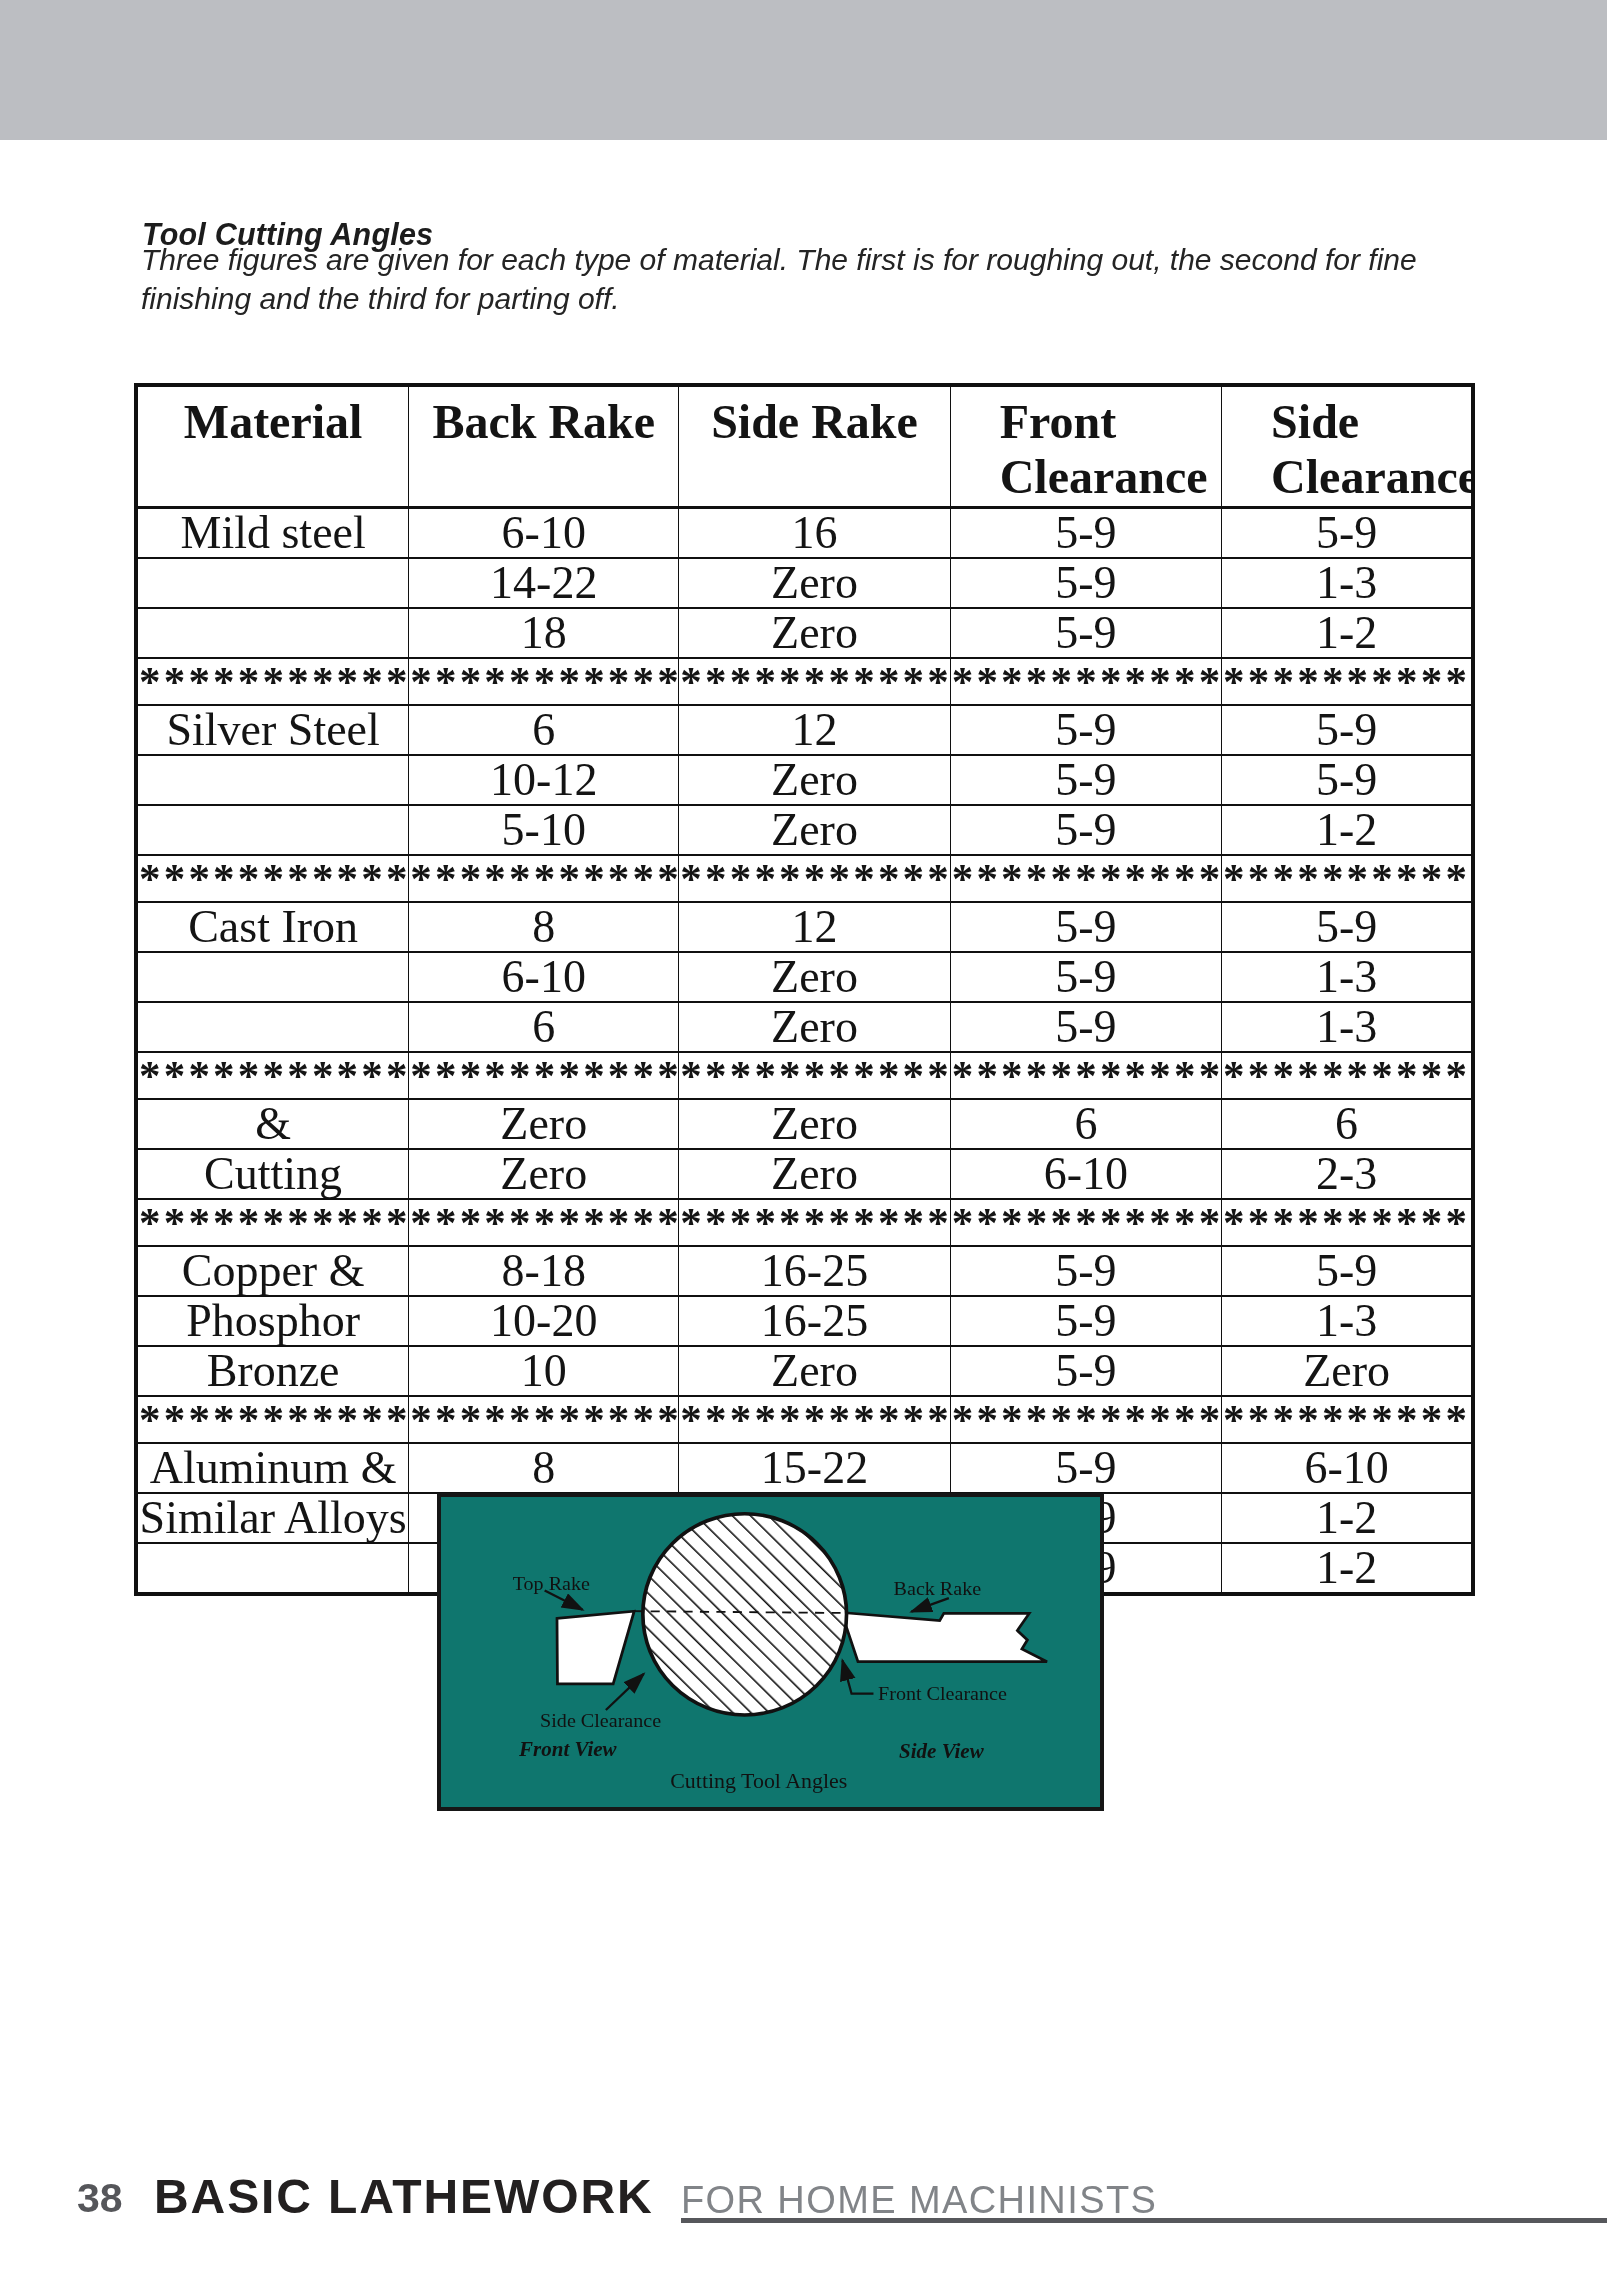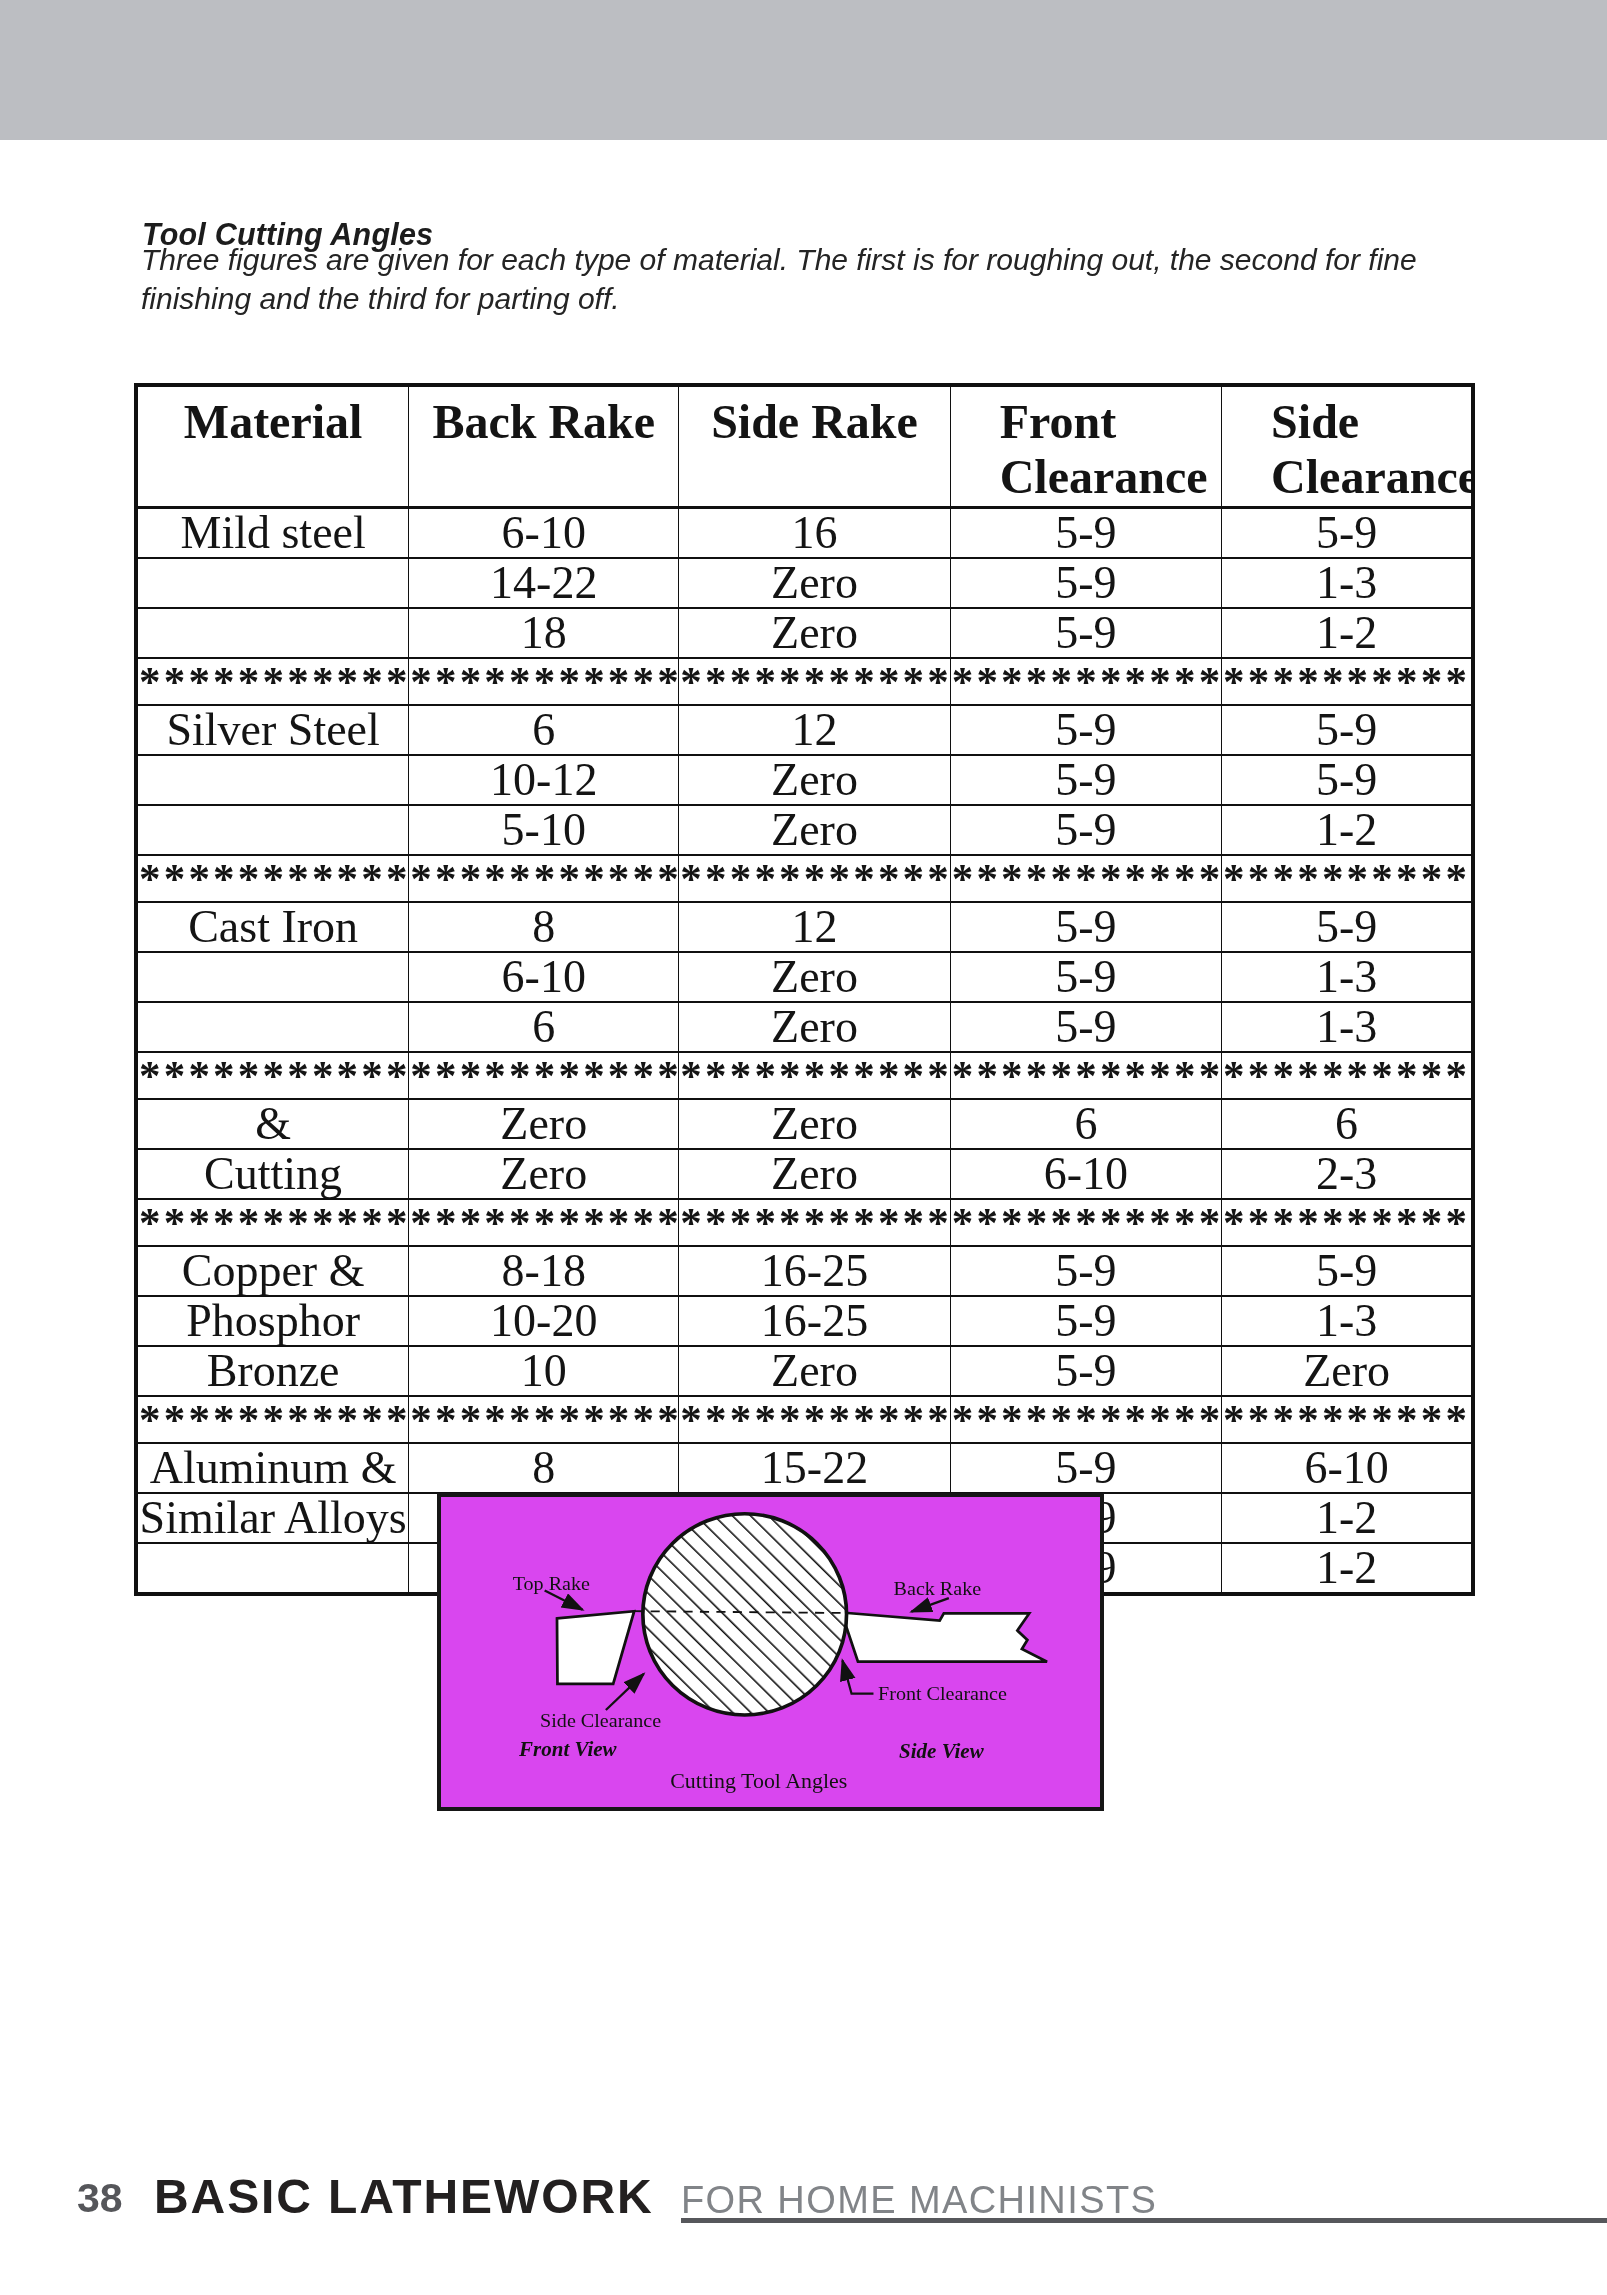--- a/index.html
+++ b/index.html
@@ -49,21 +49,21 @@
   }
   table.angles thead tr{border-bottom:3.7px solid #101010;}
   table.angles tbody td{
     height:43px;font-size:46px;line-height:1.0;vertical-align:middle;
   }
   table.angles tbody tr.separator td{
     font-size:43px;letter-spacing:3.2px;font-weight:bold;
   }
   .diagram{
     position:absolute;left:437px;top:1493px;width:667px;height:318px;
-    border:4.6px solid #161616;box-sizing:border-box;background:#d946ef;
+    border:4.6px solid #161616;box-sizing:border-box;background:#0f766e;
   }
   .diagram svg{position:absolute;left:0;top:0;width:100%;height:100%;}
   .footer-num{
     position:absolute;left:77px;top:2178px;margin:0;
     font:700 41px/1 "Liberation Sans",sans-serif;color:var(--footer-num);
   }
   .footer-title{
     position:absolute;left:154px;top:2173px;margin:0;
     font:700 48px/1 "Liberation Sans",sans-serif;color:var(--footer-title);
     letter-spacing:1.9px;white-space:nowrap;

